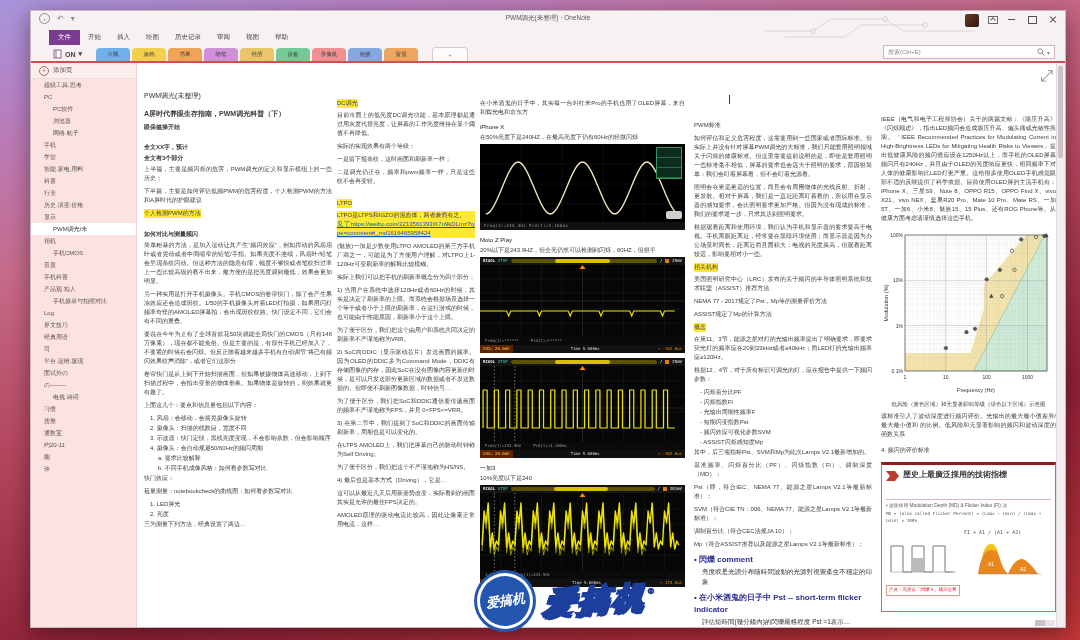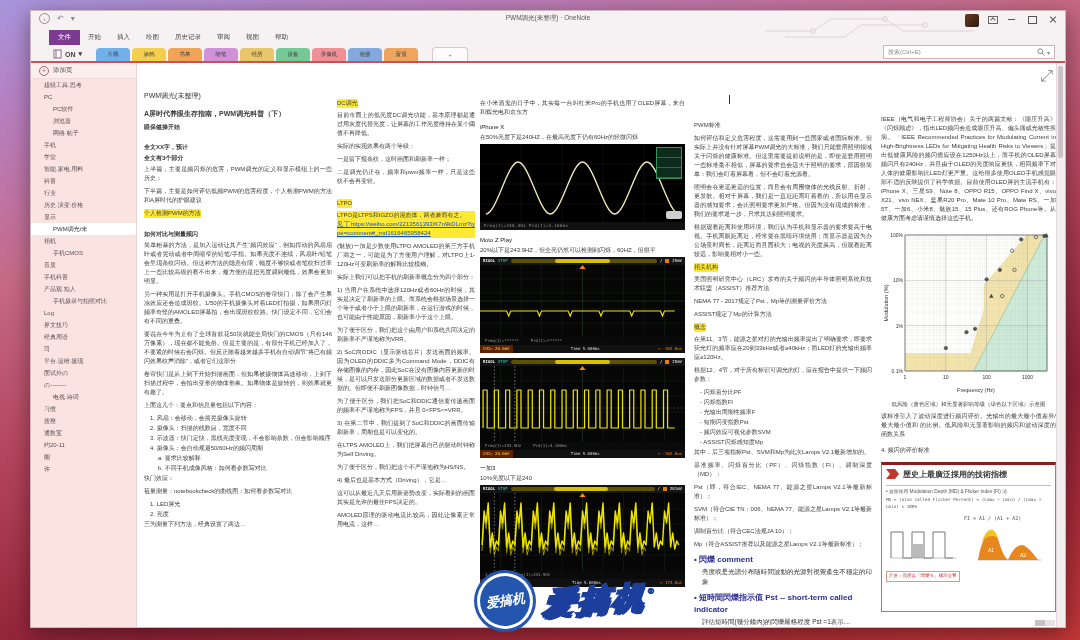--- a/index.html
+++ b/index.html
@@ -89,21 +89,21 @@
   .rgrid svg{display:block;width:100%;height:100%;}
   .rstat{display:flex;gap:12px;height:8px;background:#0a0a0a;color:#9a9a9a;font-size:4px;line-height:8px;
     padding:0 5px;font-family:"DejaVu Sans Mono",monospace;}
   .rtime{display:flex;height:8px;background:#111;font-size:4px;line-height:8px;font-family:"DejaVu Sans Mono",monospace;}
   .rchan{background:#5d2300;color:#ffd34d;padding:0 3px;}
   .rtimec{color:#ddd;flex:1;text-align:center;}
   .rdelta{color:#ff8a00;padding-right:3px;}
   
   .chartbox{margin:2px 0 0;}
   .slide{margin-top:5px;border:1px solid #c66a6a;border-top:3px solid #8e1d1d;background:#fff;padding:4px;height:150px;box-sizing:border-box;}
-  .slide-titlerow{display:flex;align-items:flex-start;gap:3px;border-bottom:1px solid #d9b7b7;padding-bottom:4px;}
+  .slide-titlerow{display:flex;align-items:flex-end;gap:3px;border-bottom:1px solid #d9b7b7;padding-bottom:18px;}
   .slide-title{font-size:8px;font-weight:bold;color:#3a3a3a;}
   .slide-sub{font-size:4.8px;color:#555;margin:2px 0;text-align:left;}
   .slide-formula{font-size:4.3px;color:#555;font-family:"DejaVu Sans Mono",monospace;margin:2px 0;text-align:left;}
   .slide-note{margin-top:2px;color:#c22;border:1px solid #d98;padding:1px 2px;font-size:4.5px;width:fit-content;text-align:left;}
   
   .vscroll{position:absolute;right:0;top:0;width:8px;bottom:0;background:#f3eef0;border-left:1px solid #e3dadd;}
   .vthumb{position:absolute;left:1px;top:3px;width:5px;height:92px;background:#cdc2c7;border-radius:2px;}
   .hscroll{position:absolute;right:10px;bottom:1px;width:20px;height:6px;background:#e8e2e4;}
   .hthumb{width:10px;height:6px;background:#cbc1c5;}
   .expand{position:absolute;right:12px;top:4px;color:#8a8a8a;}
@@ -499,21 +499,21 @@
           <div class="blk li">- 频闪效应可视化参数SVM</div>
           <div class="blk li">- ASSIST闪烁感知度Mp</div>
           <div class="blk p">其中，后三项指标Pst、SVM和Mp为此次Lamps V2.1最新增加的。</div>
           <div class="blk p">基准频率、闪烁百分比（PF）、闪烁指数（FI）、调制深度（MD）：</div>
           <div class="blk p">Pst（即，符合IEC、NEMA 77、能源之星Lamps V2.1等最新标准）；</div>
           <div class="blk p">SVM（符合CIE TN：006、NEMA 77、能源之星Lamps V2.1等最新标准）；</div>
           <div class="blk p">调制百分比（符合CEC法规JA 10）；</div>
           <div class="blk p">Mp（符合ASSIST推荐以及能源之星Lamps V2.1等最新标准）；</div>
           <div class="blk blueh">閃爍 comment</div>
           <div class="blk bluep">亮度或是光譜分布隨時間波動的光源對視覺產生不穩定的印象</div>
-          <div class="blk blueh">短時間閃爍指示值 Pst -- short-term called indicator</div>
+          <div class="blk blueh">在小米酒鬼的日子中 Pst -- short-term flicker indicator</div>
           <div class="blk bluep">評估短時間(幾分鐘內)的閃爍嚴格程度 Pst =1表示…</div>
         </div>
 
       <div class="col" style="left:744px;top:52px;width:175px;height:514px;">
         <div>
 
         <div class="blk p">IEEE（电气和电子工程师协会）关于的两篇文献：《眼压升高》《闪烁顾虑》，指出LED频闪会造成眼压升高、偏头痛或光敏性疾病。「IEEE Recommended Practices for Modulating Current in High-Brightness LEDs for Mitigating Health Risks to Viewers」提出低健康风险的频闪值应设在1250Hz以上，而手机的OLED屏幕频闪只有240Hz，并且由于OLED的亮度响应更快，相同频率下对人体的健康影响比LED灯更严重。这给很多使用OLED手机感觉眼部不适的反映提供了科学依据。目前使用OLED屏的主流手机有：iPhone X、三星S9、Note 8、OPPO R15、OPPO Find X、vivo X21、vivo NEX、坚果R20 Pro、Mate 10 Pro、Mate RS、一加5T、一加6、小米8、魅族15、15 Plus、还有ROG Phone等。从健康方面考虑请谨慎选择这些手机。</div>
           </div>
         <div class="chartbox">
           <svg id="riskchart" width="172" height="168">

